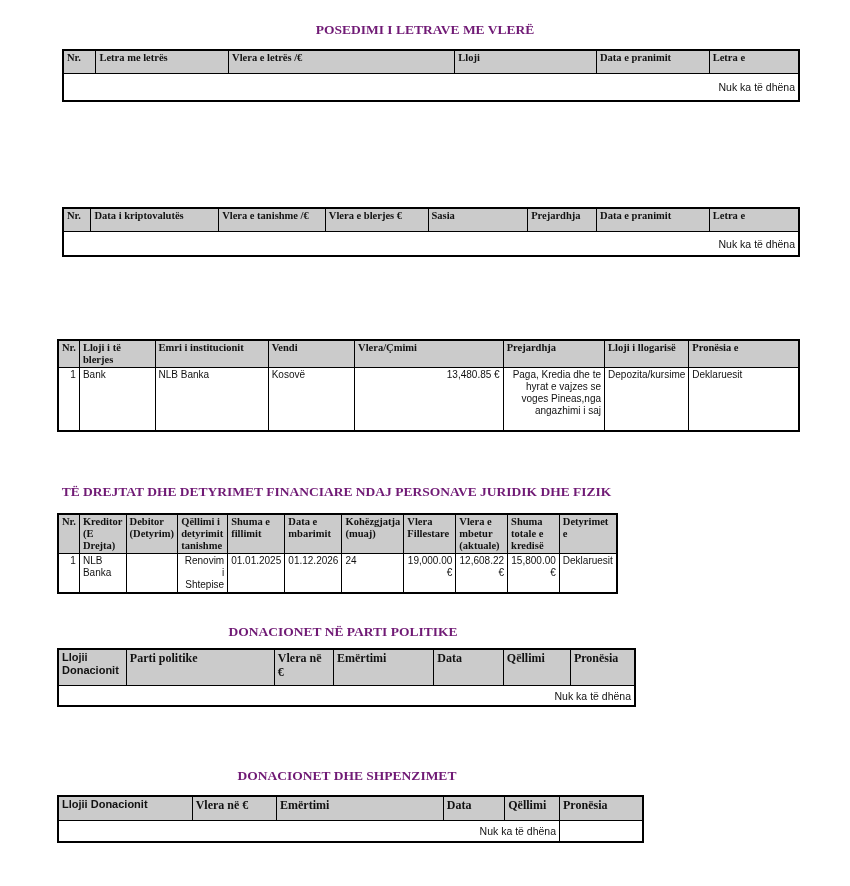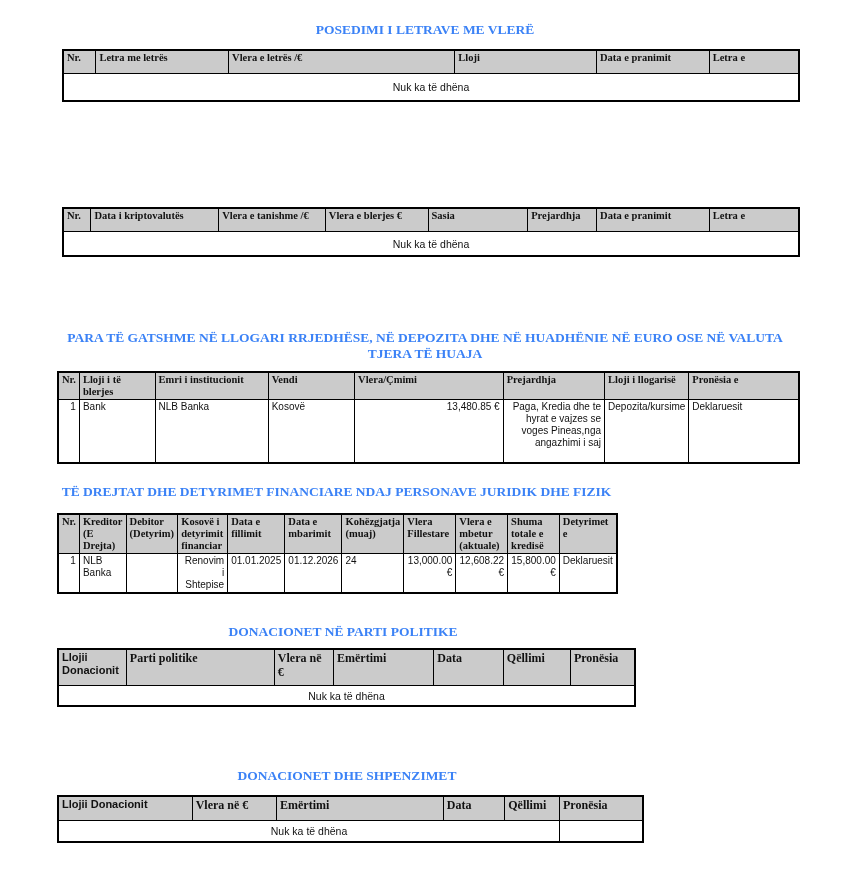--- a/index.html
+++ b/index.html
@@ -6,41 +6,41 @@
   body{
     width:850px;height:886px;position:relative;
     background:#ffffff;color:#111;
     font-family:"Liberation Sans",sans-serif;
     overflow:hidden;
   }
   .section{position:absolute;}
   .sec-title{
     font-family:"Liberation Serif",serif;
     font-weight:bold;font-size:13.5px;line-height:16px;
-    text-align:center;color:#3b82f6;
+    text-align:center;color:#701a75;
   }
   table{
     border-collapse:collapse;table-layout:fixed;
     border:2px solid #000;background:#fff;
   }
   th,td{
     border:1px solid #000;padding:1px 3px;
     overflow:hidden;vertical-align:top;word-wrap:break-word;
   }
   th{
     background:#cbcbcb;
     font-family:"Liberation Serif",serif;
     font-weight:bold;font-size:10.5px;line-height:12px;
     text-align:left;
     margin-top:37px;
   }
   td{font-size:10px;line-height:12px;}
   .big-head th{font-size:12px;line-height:14px;}
   .h-sans{font-family:"Liberation Sans",sans-serif !important;font-size:11px !important;line-height:13px !important;}
-  .empty-cell{text-align:center;vertical-align:middle;font-size:10.5px;}
+  .empty-cell{text-align:right;vertical-align:middle;font-size:10.5px;}
   .ta-r{text-align:right;}
   
   #sec1{top:22px;left:0;width:850px;}
   #sec1 .tbl{margin:11px 50px 0 62px;}
   #sec2{top:197px;left:0;width:850px;}
   #sec2 .tbl{margin:10px 50px 0 62px;}
   #sec3{top:330px;left:0;width:850px;}
   #sec3 .sec-title{max-width:742px;margin:0 auto;}
   #sec3 .tbl{margin:9px 50px 0 57px;}
   #sec4{top:484px;left:0;width:673px;}
@@ -104,21 +104,20 @@
       <th>Letra e</th>
     </tr>
     <tr>
       <td colspan="8" class="empty-cell" style="height:21px">Nuk ka të dhëna</td>
     </tr>
   </tbody>
     </table>
 </div>
 
 <div class="section" id="sec3">
-  <div class="sec-title">PARA TË GATSHME NË LLOGARI RRJEDHËSE, NË DEPOZITA DHE NË HUADHËNIE NË EURO OSE NË VALUTA TJERA TË HUAJA</div>
   <table class="tbl">
     <colgroup>
       <col style="width:21px">
         <col style="width:77px">
         <col style="width:115px">
         <col style="width:88px">
       <col style="width:152px">
         <col style="width:103px">
         <col style="width:75px">
         <col style="width:112px">
@@ -162,38 +161,38 @@
         <col style="width:85px">
       <col style="width:67px">
         <col style="width:68px">
         <col style="width:62px">
     </colgroup>
     <tbody>
         <tr>
       <th style="height:28px">Nr.</th>
       <th>Kreditor (E Drejta)</th>
       <th>Debitor (Detyrim)</th>
-      <th>Kosovë i detyrimit financiar</th>
-      <th>Data e fillimit</th>
+      <th>Qëllimi i detyrimit tanishme</th>
+      <th>Shuma e fillimit</th>
       <th>Data e mbarimit</th>
       <th>Kohëzgjatja (muaj)</th>
       <th>Vlera Fillestare</th>
       <th>Vlera e mbetur (aktuale)</th>
       <th>Shuma totale e kredisë</th>
       <th>Detyrimet e</th>
     </tr>
     <tr>
       <td class="ta-r" style="height:23px">1</td>
       <td>NLB Banka</td>
       <td></td>
       <td class="ta-r">Renovim i Shtepise</td>
       <td>01.01.2025</td>
       <td>01.12.2026</td>
       <td>24</td>
-      <td class="ta-r">13,000.00 €</td>
+      <td class="ta-r">19,000.00 €</td>
       <td class="ta-r">12,608.22 €</td>
       <td class="ta-r">15,800.00 €</td>
       <td>Deklaruesit</td>
     </tr>
   </tbody>
     </table>
 </div>
 
 <div class="section" id="sec5">
   <div class="sec-title">DONACIONET NË PARTI POLITIKE</div>

